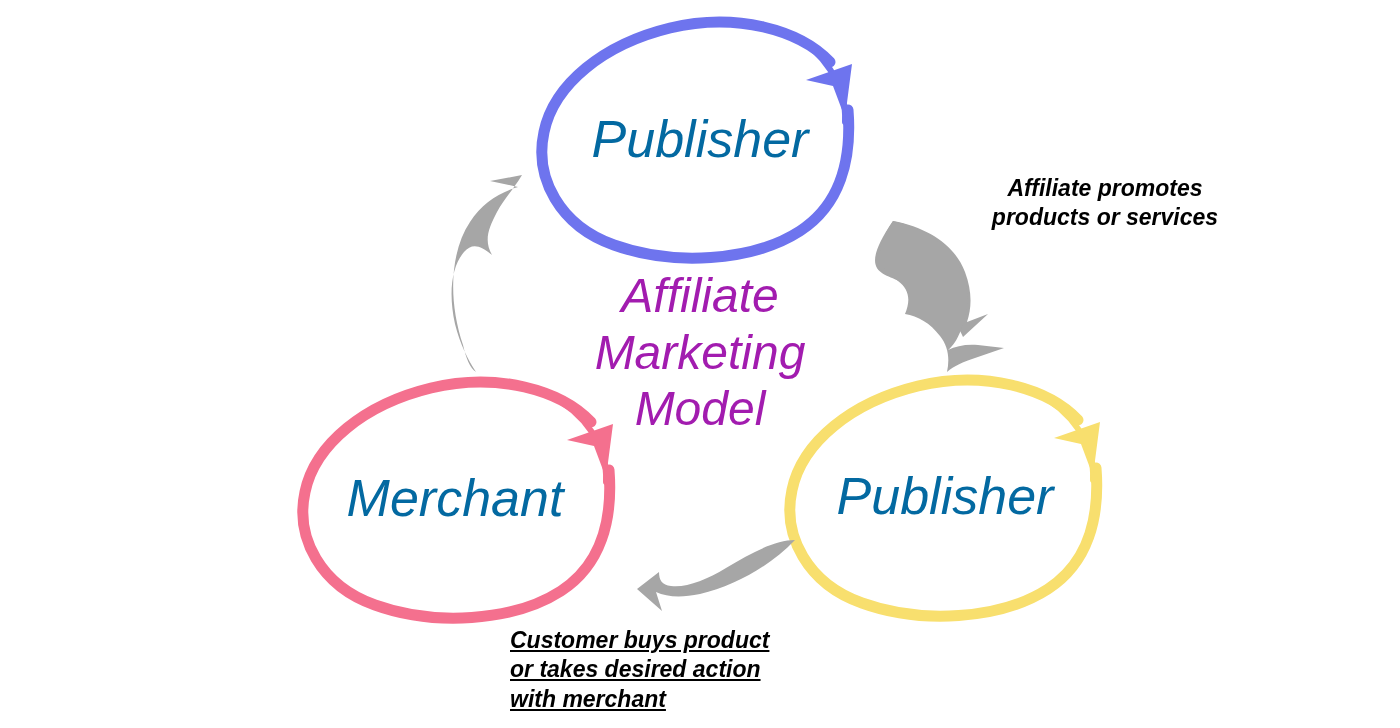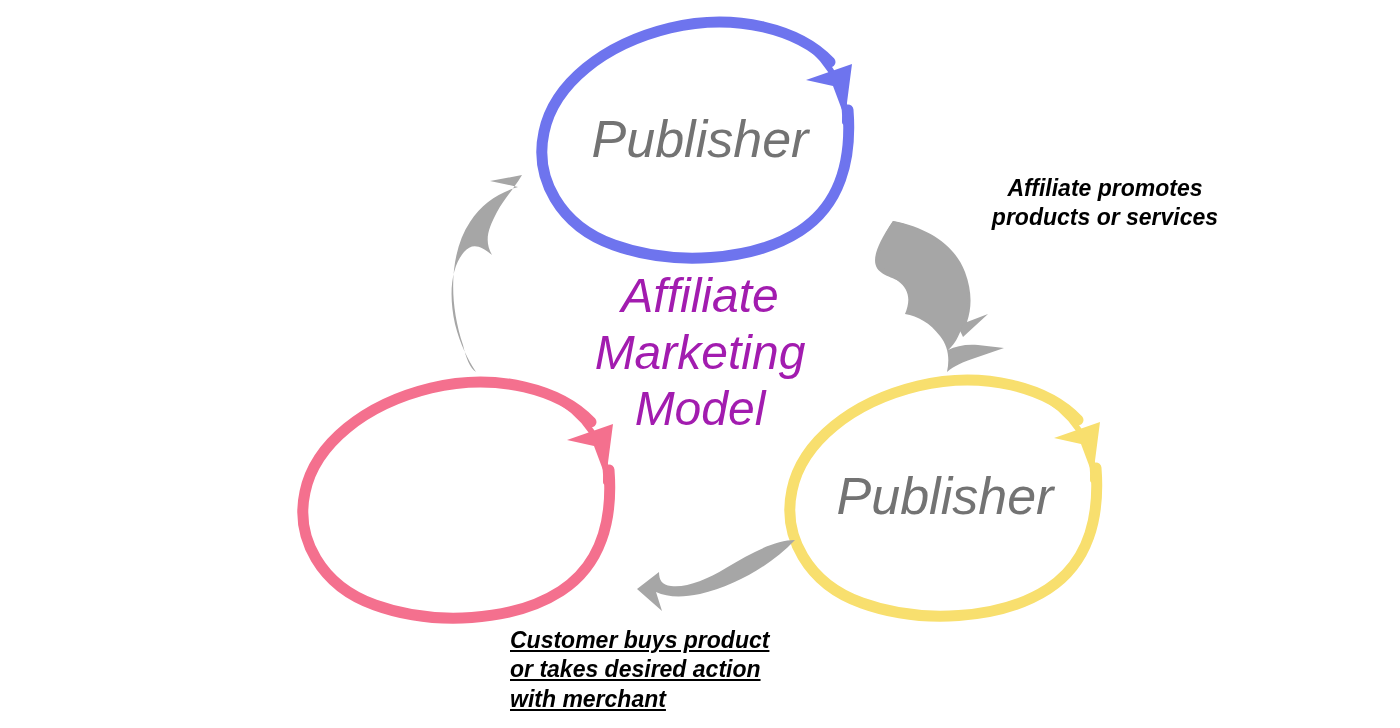--- a/index.html
+++ b/index.html
@@ -21,21 +21,21 @@
     top: 0;
     width: 1400px;
     height: 728px;
   }
   .node-label {
     position: absolute;
     font-family: "Liberation Sans", sans-serif;
     font-style: italic;
     font-weight: 400;
     font-size: 52px;
-    color: #737373;
+    color: #0369a1;
     white-space: nowrap;
     text-align: center;
     line-height: 1;
   }
   .center-title {
     position: absolute;
     font-family: "Liberation Sans", sans-serif;
     font-style: italic;
     font-weight: 400;
     font-size: 48px;
@@ -149,20 +149,21 @@
                L 659 572
                C 659 580, 662 585, 671 586
                C 686 588, 706 580, 726 568
                C 752 552, 776 540, 795 540 Z" fill="#A6A6A6"></path>
     </g>
 
   </svg>
 
   <div class="node-label" style="left:545px; top:113px; width:310px;">Publisher</div>
 
+  <div class="node-label" style="left:300px; top:472px; width:310px;">Merchant</div>
 
   <div class="node-label" style="left:790px; top:470px; width:310px;">Publisher</div>
 
   <div class="center-title" style="left:555px; top:268px; width:290px;">Affiliate
 Marketing
 Model</div>
 
   <div class="edge-label" style="left:955px; top:174px; width:300px; text-align:center;">Affiliate promotes
 products or services</div>
 

